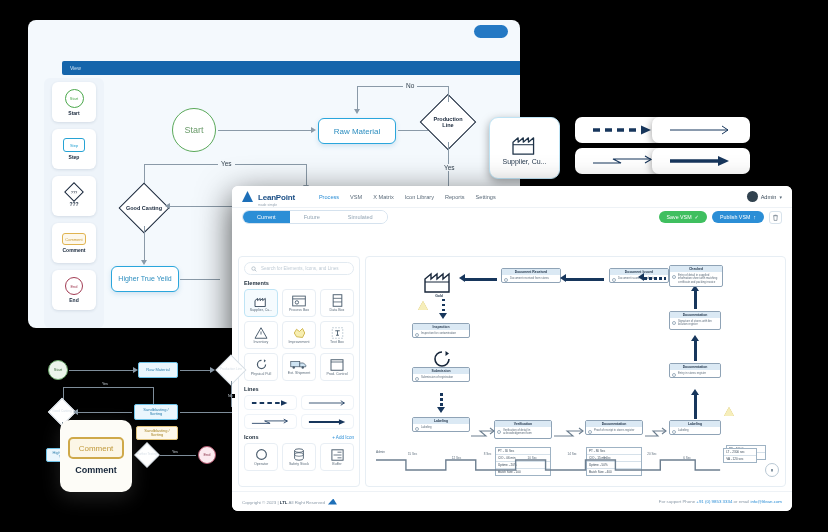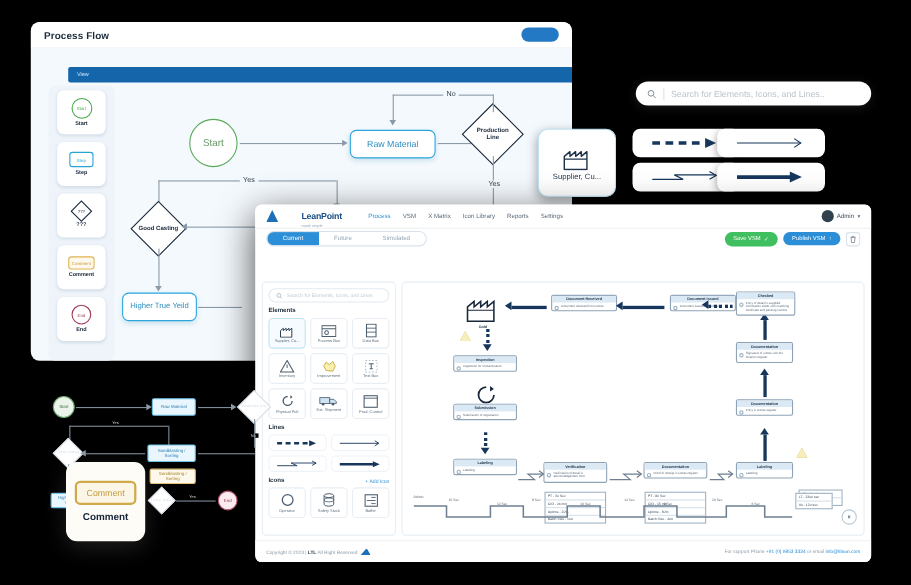--- a/index.html
+++ b/index.html
@@ -95,21 +95,21 @@
   #lc1{left:575px; top:117px;} #lc2{left:652px; top:117px;}
   #lc3{left:575px; top:148px;} #lc4{left:652px; top:148px;}
 
   
   .app {
     position:absolute; left:232px; top:186px; width:560px; height:325px;
     background:#ffffff; border-radius:6px; overflow:hidden;
     box-shadow:0 10px 34px rgba(0,0,0,.7);
   }
   .app-nav { height:22px; display:flex; align-items:center; padding:0 10px; border-bottom:1px solid #eef2f6; background:#fff;}
-  .logo { display:flex; align-items:center; gap:21px; }
+  .logo { display:flex; align-items:center; gap:5px; }
   .logo .mark { width:11px;height:11px;background:#1d6fb8; clip-path:polygon(50% 0,100% 100%,0 100%); }
   .logo .txt { font-size:8px;font-weight:bold;color:#1b4f86; letter-spacing:-.2px;}
   .logo .sub { font-size:3.4px; color:#9aa8b5; display:block; line-height:1;}
   .nav-items { display:flex; gap:11px; margin-left:24px; }
   .nav-items span { font-size:5.6px; color:#5b6b7a; }
   .nav-items span.active { color:#2b8ed6; }
   .acct { margin-left:auto; display:flex; align-items:center; gap:3px; }
   .acct .av { width:11px;height:11px;border-radius:50%;background:#31424f; }
   .acct .nm { font-size:5.6px; color:#3d4d5c; }
 
@@ -197,23 +197,20 @@
   .comment-card .box { width:56px;height:22px;border:2px solid #cfa94a;border-radius:5px;background:#fcf6e6;
                        display:flex;align-items:center;justify-content:center; font-size:8px;color:#c19a3c;}
   .comment-card .cap { font-size:9px; font-weight:bold; color:#16263a; }
 </style>
 </head>
 <body>
 
 <div class="stage">
 
   <div class="pf-window">
-    <div class="pf-titlebar">
-      <span class="pf-title">Process Flow</span>
-    </div>
     <div class="pf-badge"></div>
     <div class="pf-bluebar">
       <span>View</span>
     </div>
 
     <div class="pf-body">
 
       <div class="pf-rail">
         <div class="pf-chip">
           <span class="cshape c-circle-g">Start</span>
@@ -282,28 +279,20 @@
         <div class="arrowhead ah-l" style="left:51px; top:125px;"></div>
 
         <div class="edge v" style="left:30px; top:148px; height:36px;"></div>
         <div class="arrowhead ah-d" style="left:27px; top:182px;"></div>
         <div class="node n-step" style="left:-3px; top:188px; width:68px; height:26px; font-size:7px; line-height:1.25;">Higher True Yeild</div>
         <div class="edge h" style="left:66px; top:201px; width:40px;"></div>
       </div>
     </div>
   </div>
 
-  <div class="searchbar">
-    <svg width="9" height="9" viewBox="0 0 16 16">
-      <circle cx="6.8" cy="6.8" r="4.6" fill="none" stroke="#7f8d99" stroke-width="1.6"></circle>
-      <line x1="10.3" y1="10.3" x2="14.4" y2="14.4" stroke="#7f8d99" stroke-width="1.6"></line>
-    </svg>
-    <span class="sep"></span>
-    <span class="ph">Search for Elements, Icons, and Lines..</span>
-  </div>
 
   <div class="supplier-card">
     <svg width="30" height="24" viewBox="0 0 34 28">
       <path d="M3 27 V13 L9 8 V13 L15 8 V13 L21 8 V13 L27 8 V27 Z" fill="#fff" stroke="#1f3348" stroke-width="1.5" stroke-linejoin="round"></path>
       <line x1="3" y1="16" x2="27" y2="16" stroke="#1f3348" stroke-width="1.2"></line>
     </svg>
     <span class="cap">Supplier, Cu...</span>
   </div>
 
   <div class="linecard" id="lc1">

